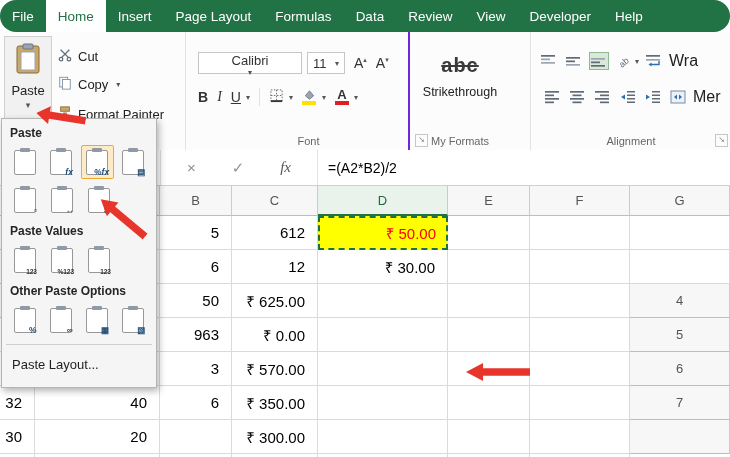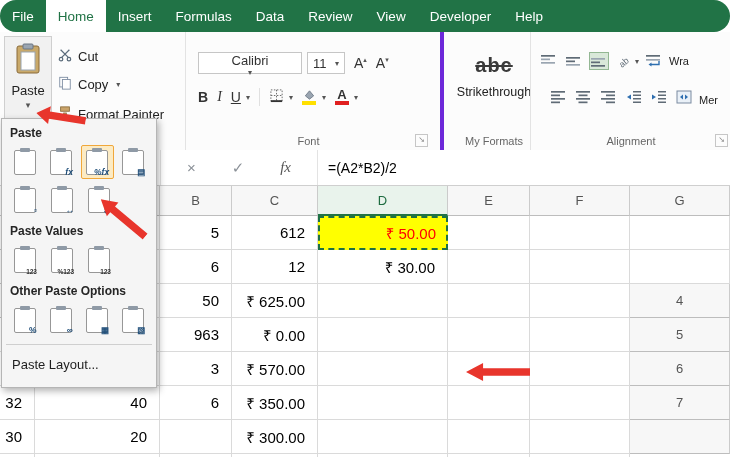--- a/index.html
+++ b/index.html
@@ -11,21 +11,21 @@
           display:flex;align-items:stretch;color:#fff;font-size:13.5px;border-radius:16px;}
   .tab{padding:0 12px;display:flex;align-items:center;white-space:nowrap;cursor:default;}
   .tab.active{background:#fff;color:#217346;}
 
   
   .ribbon{position:absolute;top:32px;left:0;width:730px;height:118px;background:#fcfcfc;
           border-bottom:1px solid #d5d5d5;font-size:13px;color:#333;}
   .grp{position:absolute;top:0;height:118px;}
   .grp-clipboard{left:0;width:185px;}
   .grp-font{left:185px;width:245px;border-left:1px solid #e3e3e3;}
-  .grp-myformats{left:440px;width:100px;border-left:4px solid #6d28d9;}
+  .grp-myformats{left:408px;width:100px;border-left:2px solid #6d28d9;}
   .grp-align{left:530px;width:200px;border-left:1px solid #e3e3e3;}
   .grp-label{position:absolute;bottom:3px;left:0;right:0;text-align:center;font-size:11px;color:#666;}
   .launcher{position:absolute;right:3px;bottom:3px;width:11px;height:11px;border:1px solid #c6c6c6;
             font-size:8px;line-height:10px;text-align:center;color:#888;}
 
   .paste-btn{position:absolute;left:4px;top:4px;width:46px;height:112px;border:1px solid #cfcfcf;
              background:#f1f1f1;display:flex;flex-direction:column;align-items:center;}
   .paste-btn .pi{margin-top:6px;}
   .paste-btn .pl{margin-top:5px;font-size:13px;color:#222;}
   .paste-btn .pc{margin-top:2px;font-size:9px;color:#555;}
@@ -46,24 +46,24 @@
   .vsep{width:1px;height:18px;background:#e0e0e0;}
   .mini-caret{font-size:8px;color:#555;margin-left:-4px;}
   .a-color{display:flex;flex-direction:column;align-items:center;line-height:11px;font-size:13px;font-weight:bold;}
   .bar{width:14px;height:4px;margin-top:1px;}
 
   .strike-glyph{margin-top:22px;text-align:center;font-size:20px;color:#3a3a3a;
                 text-decoration:line-through;font-weight:600;letter-spacing:1px;}
   .strike-label{text-align:center;font-size:12.5px;color:#222;margin-top:8px;}
 
   .arow1{position:absolute;left:8px;top:20px;display:flex;align-items:center;gap:5px;}
-  .arow2{position:absolute;left:18px;top:56px;display:flex;align-items:flex-end;gap:5px;}
+  .arow2{position:absolute;left:12px;top:56px;display:flex;align-items:flex-end;gap:5px;}
   .icon-btn{width:20px;height:18px;display:flex;align-items:center;justify-content:center;box-sizing:border-box;}
   .icon-btn.sel{background:#d9e8d9;border:1px solid #93b793;}
-  .al-lbl{font-size:11px;color:#222;}
+  .al-lbl{font-size:16px;color:#222;}
 
   
   .fbar{position:absolute;top:150px;left:0;width:730px;height:36px;background:#fff;
         border-bottom:1px solid #cfcfcf;display:flex;align-items:stretch;box-sizing:border-box;}
   .fb-name{width:160px;border-right:1px solid #e3e3e3;}
   .fb-btns{width:140px;display:flex;align-items:center;justify-content:space-around;
            padding:0 8px;border-right:1px solid #e3e3e3;color:#8a9097;}
   .fb-x,.fb-ck{font-size:15px;} .fb-fx{font-size:15px;font-style:italic;font-family:"Liberation Serif",serif;color:#555;}
   .fb-formula{flex:1;display:flex;align-items:center;padding-left:10px;font-size:14px;color:#000;}
 
@@ -105,20 +105,21 @@
 </style>
 </head>
 <body>
 
 <div class="screen">
 
   <div class="tabbar">
     <div class="tab">File</div>
     <div class="tab active">Home</div>
     <div class="tab">Insert</div>
+    <div class="tab">Page Layout</div>
     <div class="tab">Formulas</div>
     <div class="tab">Data</div>
     <div class="tab">Review</div>
     <div class="tab">View</div>
     <div class="tab">Developer</div>
     <div class="tab">Help</div>
   </div>
 
   <div class="ribbon">
 

